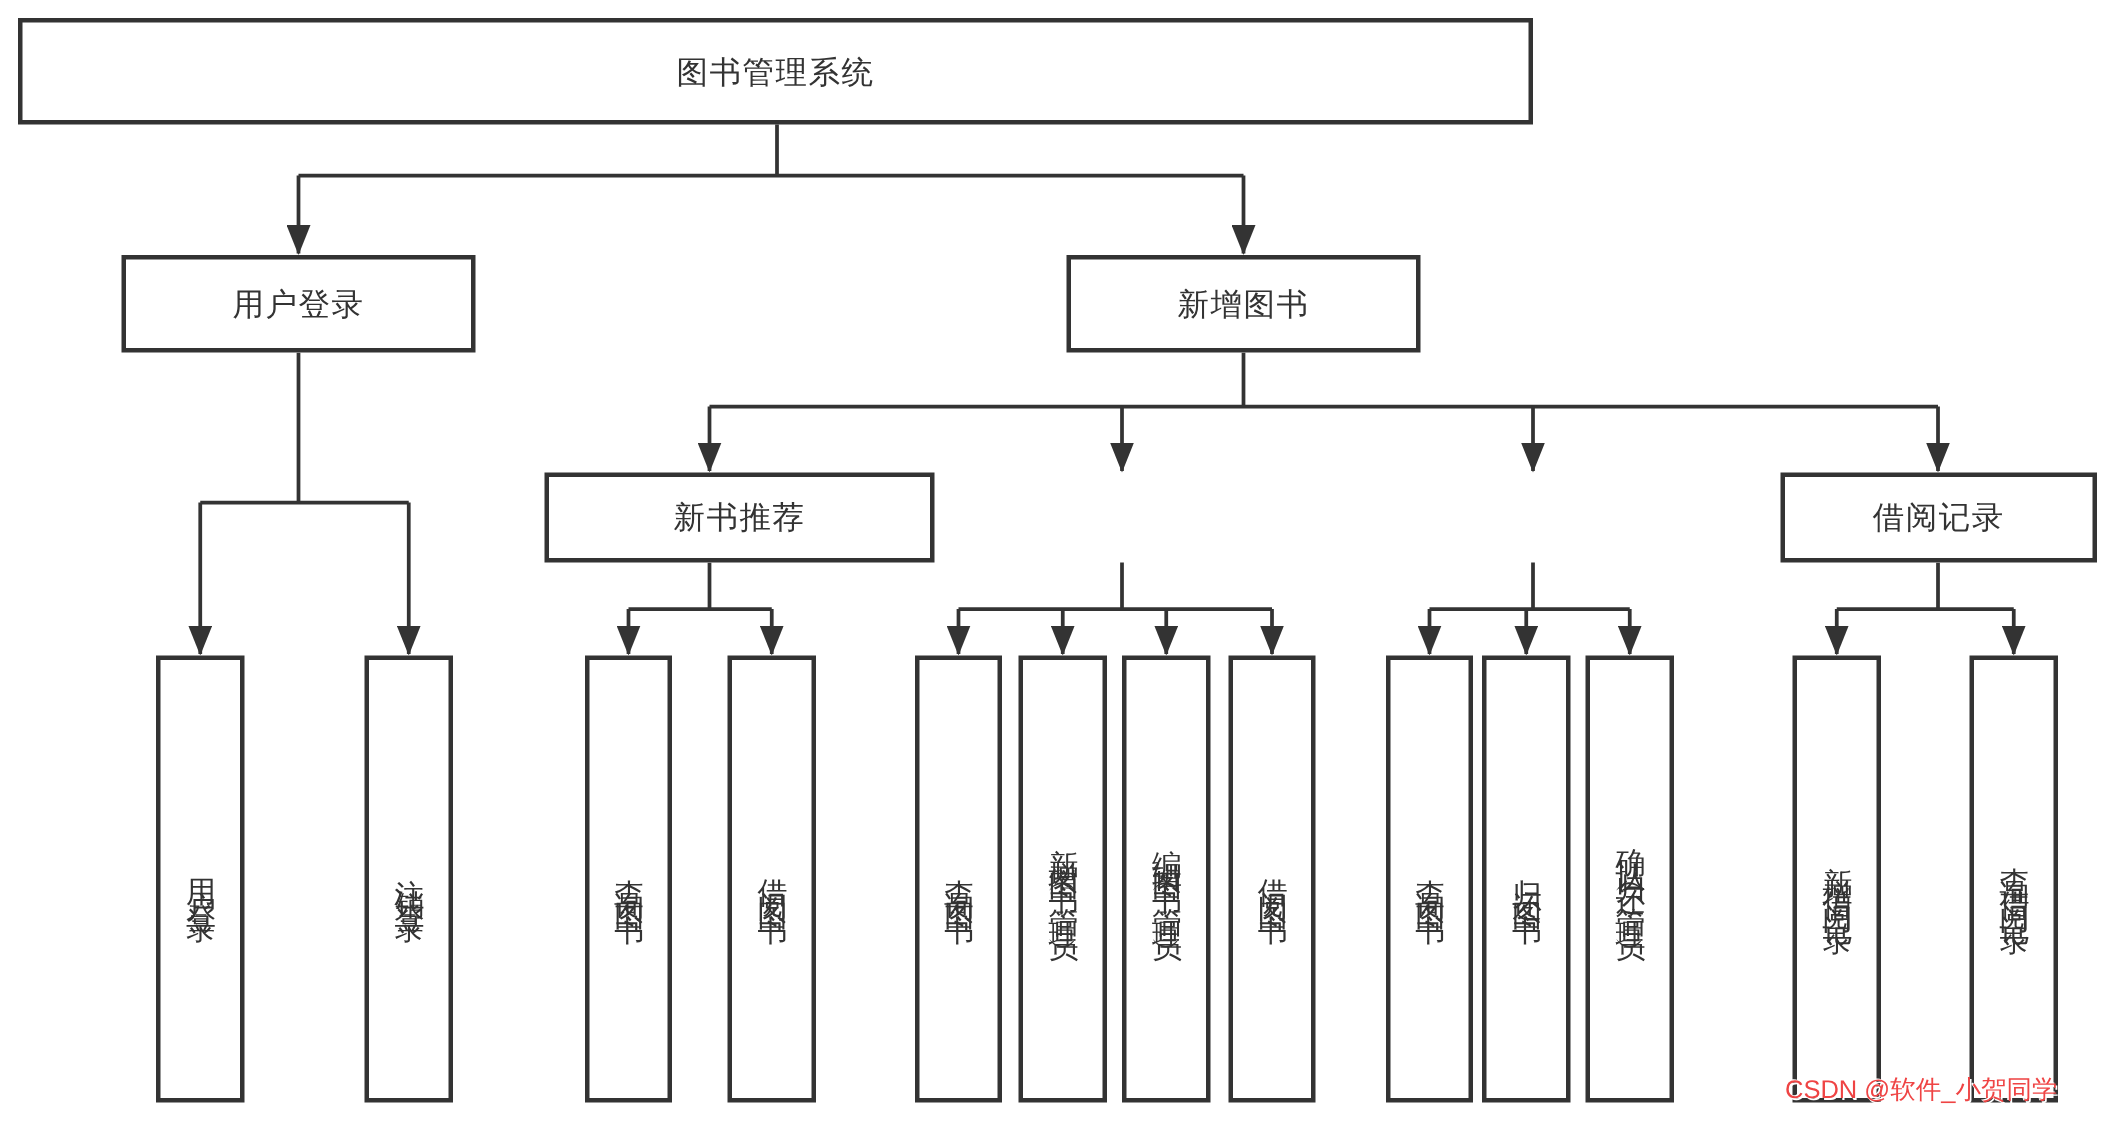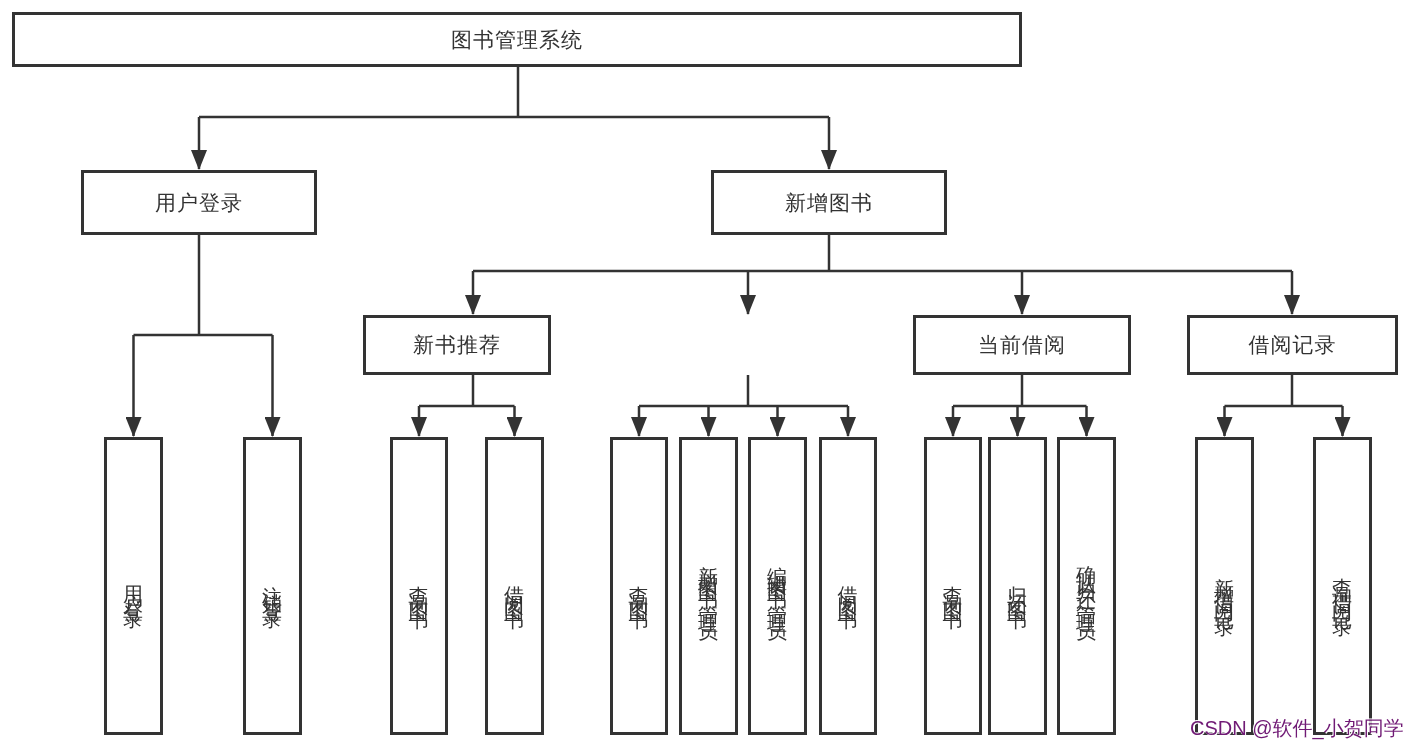--- a/index.html
+++ b/index.html
@@ -31,22 +31,22 @@
     writing-mode: vertical-rl;
     text-orientation: mixed;
     font-size: 20px;
     letter-spacing: 8px;
     line-height: 1;
   }
   .watermark {
     position: absolute;
     left: 1190px;
     top: 715px;
-    font-size: 20px;
-    color: #701a75;
+    font-size: 17px;
+    color: #ef4444;
     white-space: nowrap;
     z-index: 5;
     text-shadow: 1px 1px 0 #ffffff, -1px -1px 0 #ffffff;
   }
 </style>
 </head>
 <body>
 
 <div class="canvas">
 
@@ -107,36 +107,33 @@
 
       <g>
         <path d="M1292,375 L1292,406"></path>
         <path d="M1224.5,406 L1342.5,406"></path>
         <line x1="1224.5" y1="406" x2="1224.5" y2="436" marker-end="url(#arrow)"></line>
         <line x1="1342.5" y1="406" x2="1342.5" y2="436" marker-end="url(#arrow)"></line>
       </g>
     </g>
   </svg>
 
-  <div class="box hbox" style="left:12px; top:12px; width:1010px; height:55px">
+  <div class="box hbox" style="left:12px; top:12px; width:1010px; height:71px">
     <span>图书管理系统</span>
   </div>
 
   <div class="box hbox" style="left:81px; top:170px; width:236px; height:65px">
     <span>用户登录</span>
   </div>
   <div class="box hbox" style="left:711px; top:170px; width:236px; height:65px">
     <span>新增图书</span>
   </div>
 
-  <div class="box hbox" style="left:363px; top:315px; width:188px; height:60px">
+  <div class="box hbox" style="left:363px; top:315px; width:260px; height:60px">
     <span>新书推荐</span>
-  </div>
-  <div class="box hbox" style="left:913px; top:315px; width:218px; height:60px">
-    <span>当前借阅</span>
   </div>
   <div class="box hbox" style="left:1187px; top:315px; width:211px; height:60px">
     <span>借阅记录</span>
   </div>
 
   <div class="box vbox" style="left:104px; top:437px; width:59px; height:298px">
     <span>用户登录</span>
   </div>
   <div class="box vbox" style="left:243px; top:437px; width:59px; height:298px">
     <span>注销登录</span>

